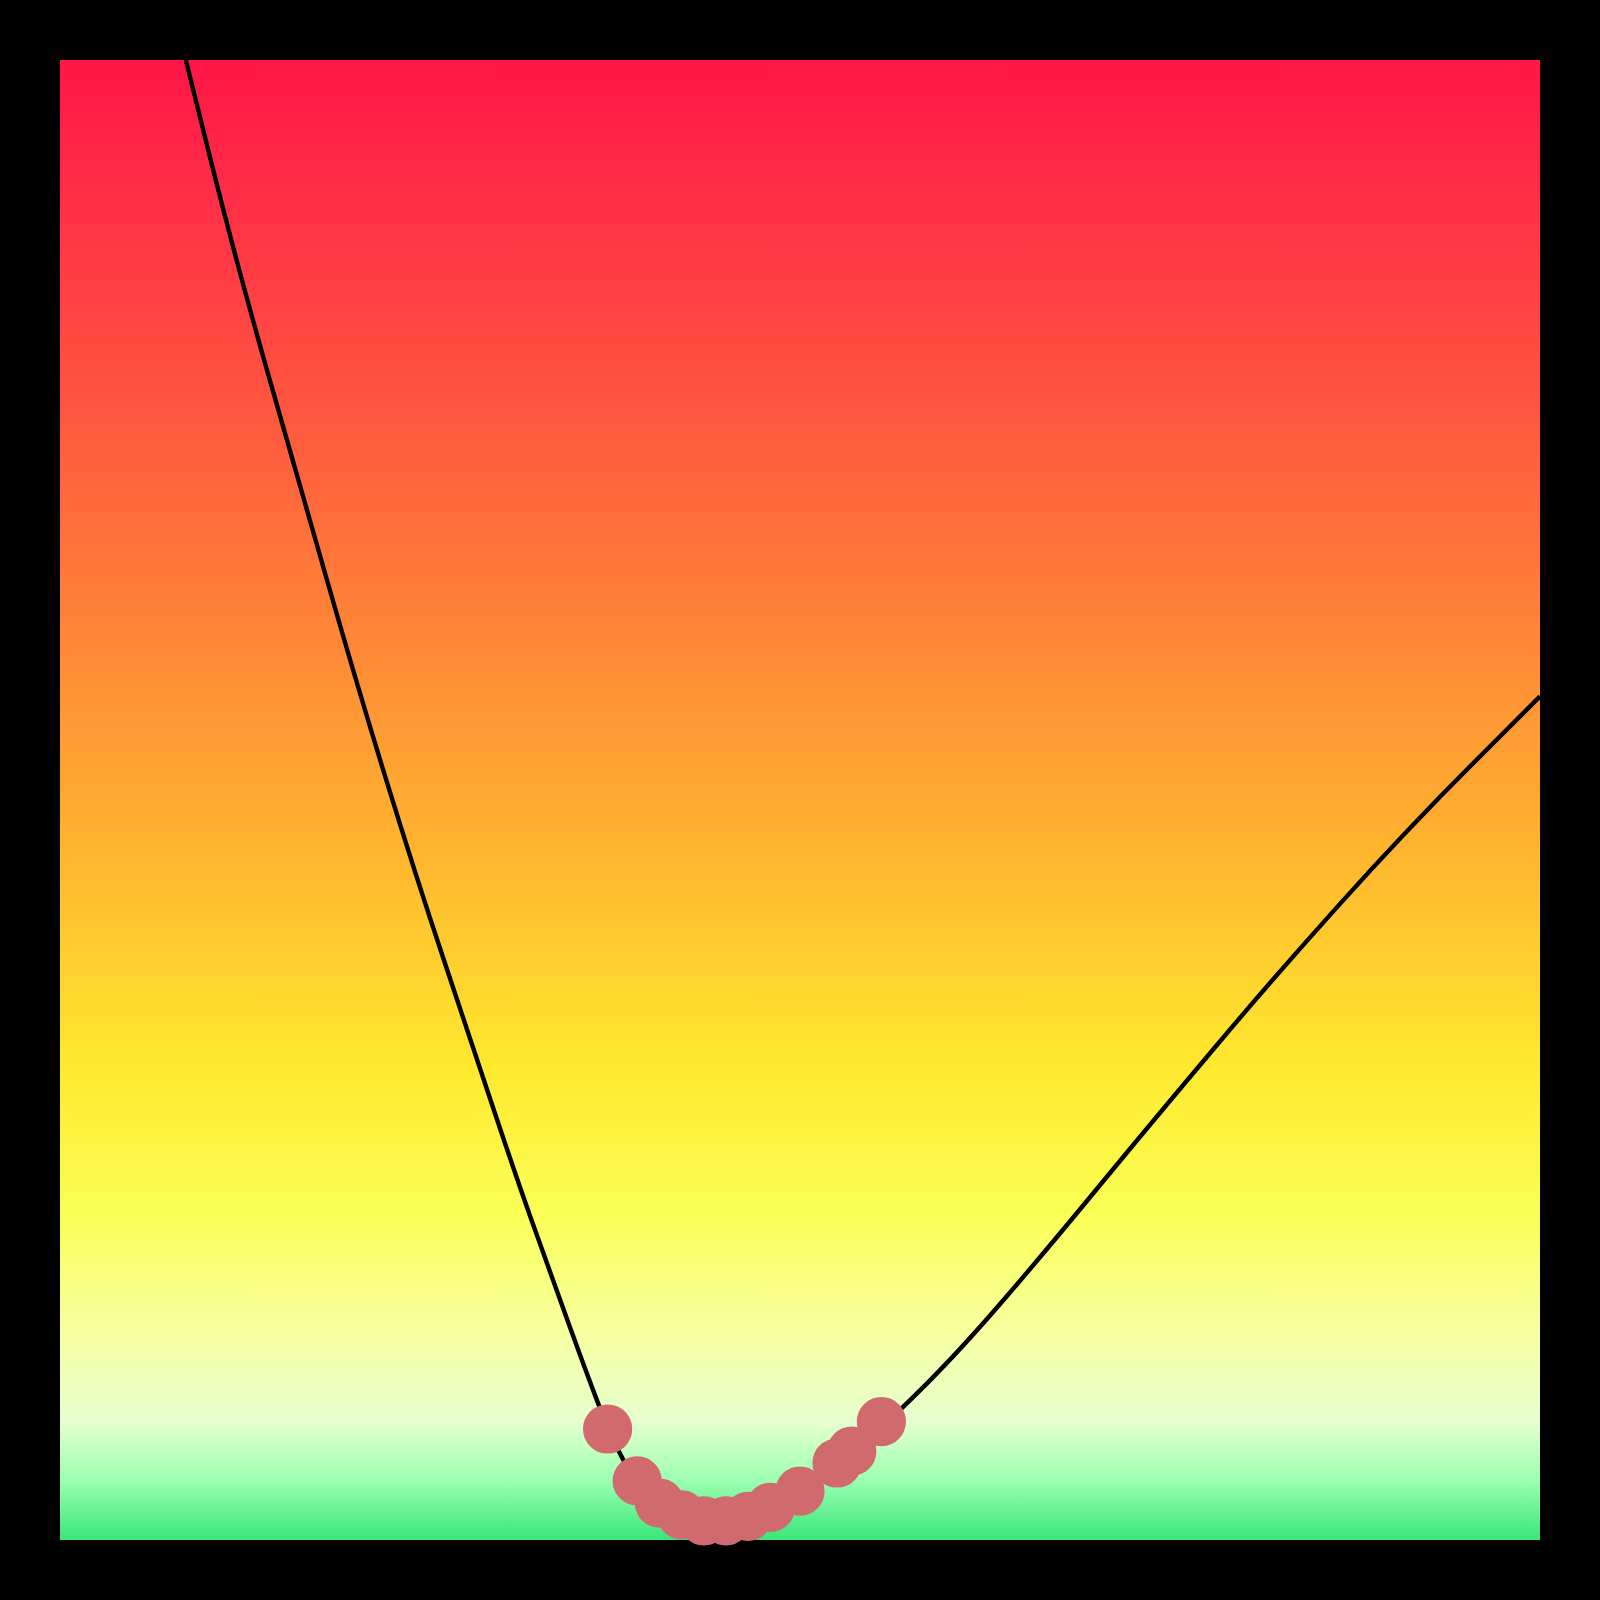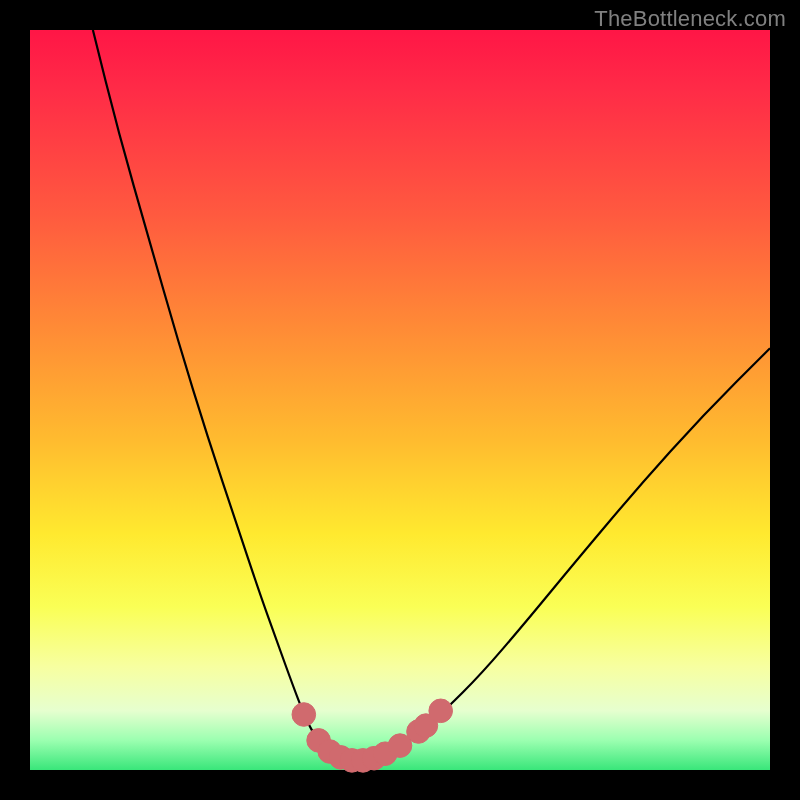--- a/index.html
+++ b/index.html
@@ -73,14 +73,13 @@
           <circle cx="333.0" cy="730.4" r="11.8" fill="#d06a6e" stroke="#d06a6e" stroke-width="1"></circle>
           <circle cx="344.1" cy="728.2" r="11.8" fill="#d06a6e" stroke="#d06a6e" stroke-width="1"></circle>
           <circle cx="355.2" cy="723.7" r="11.8" fill="#d06a6e" stroke="#d06a6e" stroke-width="1"></circle>
           <circle cx="370.0" cy="715.6" r="11.8" fill="#d06a6e" stroke="#d06a6e" stroke-width="1"></circle>
           <circle cx="388.5" cy="701.5" r="11.8" fill="#d06a6e" stroke="#d06a6e" stroke-width="1"></circle>
           <circle cx="395.9" cy="695.6" r="11.8" fill="#d06a6e" stroke="#d06a6e" stroke-width="1"></circle>
           <circle cx="410.7" cy="680.8" r="11.8" fill="#d06a6e" stroke="#d06a6e" stroke-width="1"></circle>
         </g>
     </svg>
   </div>
-  <div class="watermark">TheBottleneck.com</div>
 </div>
 
 </body></html>

